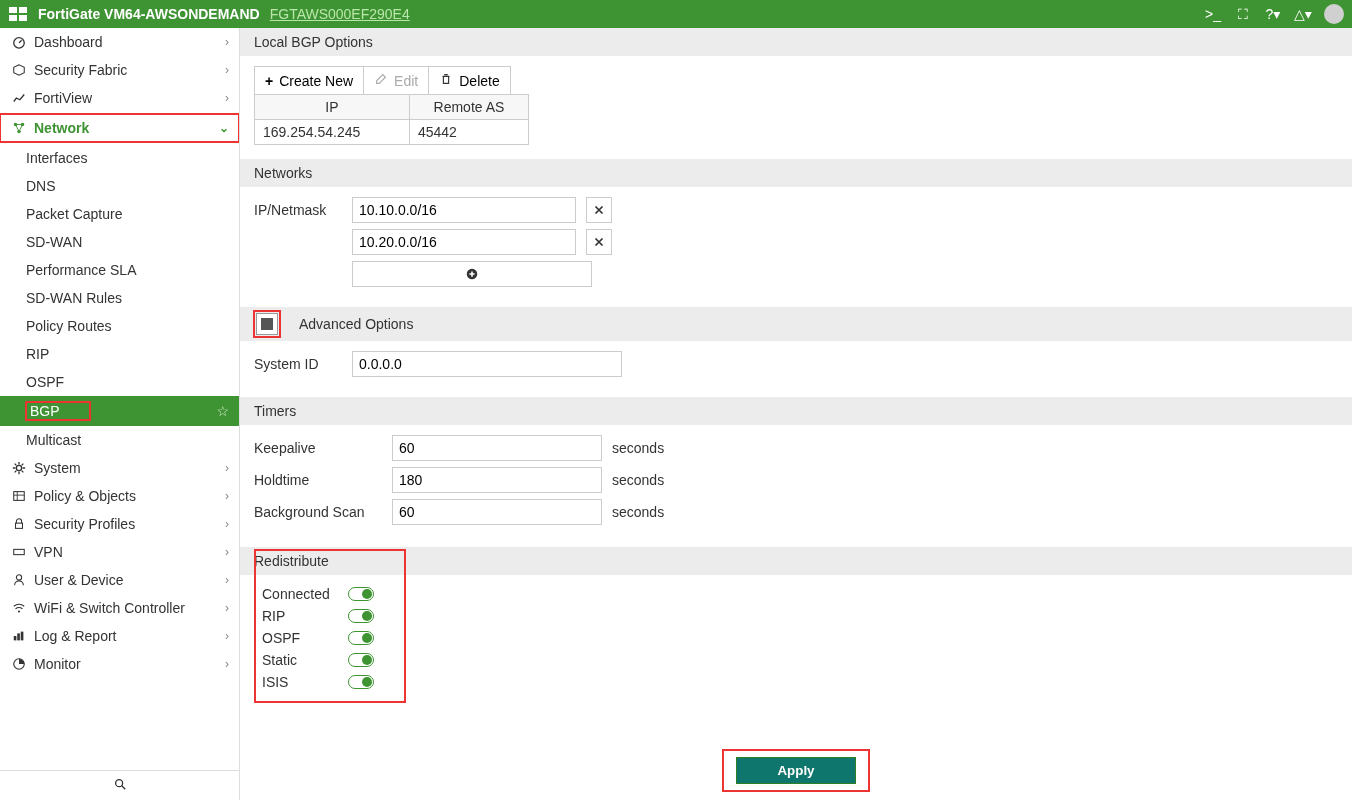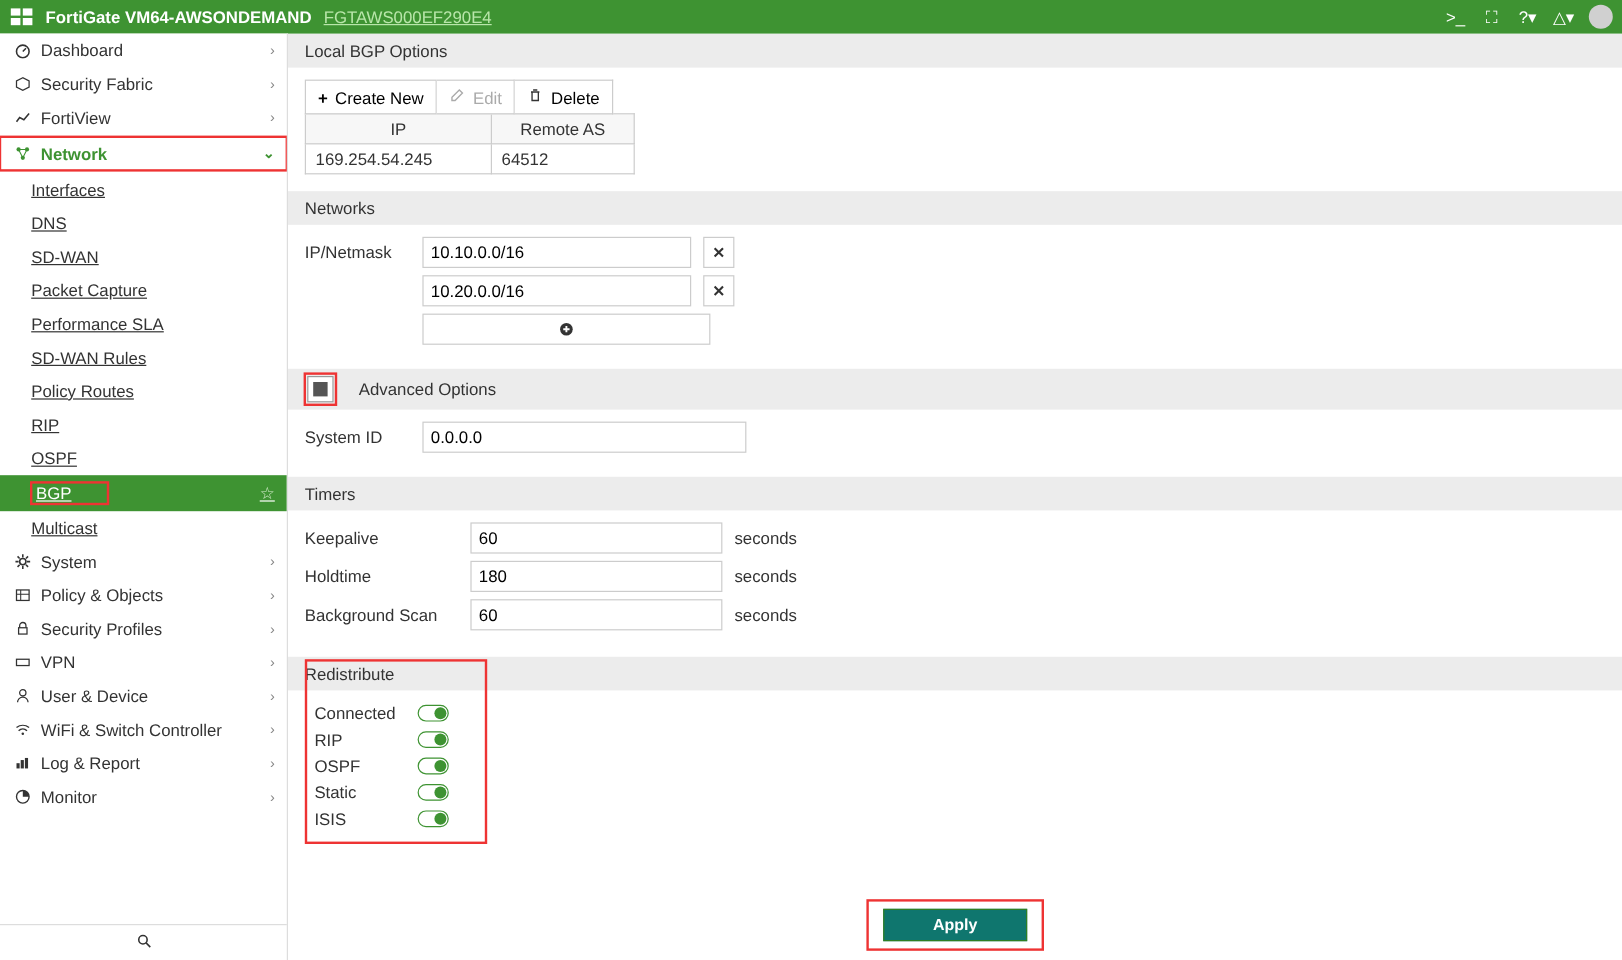--- a/index.html
+++ b/index.html
@@ -13,21 +13,21 @@
   .topbar .ticon { width: 22px; text-align: center; margin-left: 8px; cursor: pointer; }
   .topbar .avatar { width: 20px; height: 20px; background: #d0d0d0; border-radius: 50%; margin-left: 10px; }
   .app { display: flex; height: calc(100% - 28px); }
   .sidebar { width: 240px; border-right: 1px solid #ddd; background: #fff; display: flex; flex-direction: column; }
   .nav { flex: 1; overflow-y: auto; }
   .nav-foot { height: 30px; border-top: 1px solid #ddd; display: flex; align-items: center; justify-content: center; }
   .nav-item { display: flex; align-items: center; padding: 6px 10px; cursor: pointer; }
   .nav-item .nicon { width: 18px; height: 14px; margin-right: 6px; display: inline-flex; align-items: center; justify-content: center; }
   .nav-item .label { flex: 1; }
   .nav-item .chev { color: #888; font-size: 12px; }
-  .nav-sub { padding: 6px 10px 6px 26px; cursor: pointer; text-decoration: underline; }
+  .nav-sub { padding: 6px 10px 6px 26px; cursor: pointer; }
   .nav-sub.active { background: #3e9332; color: #fff; display: flex; align-items: center; gap: 44px; }
   .nav-sub.active .star { margin-left: auto; color: #cfe9c6; }
   .nav-item.network { color: #3e9332; font-weight: 600; }
   .nav-item.network .chev { color: #3e9332; }
   .hl-red { outline: 2px solid #e33; outline-offset: -1px; }
   .content { flex: 1; overflow-y: auto; padding: 0 0 20px 0; }
   .section-hdr { background: #ececec; padding: 6px 14px; font-size: 14px; color: #333; border-bottom: 0; }
   .section-body { padding: 10px 14px 14px 14px; }
   .tbl-wrap { width: 275px; }
   .toolbar { display: flex; }
@@ -114,22 +114,22 @@
               <circle cx="12" cy="4" r="2" fill="#3e9332"></circle>
               <circle cx="8" cy="12" r="2" fill="#3e9332"></circle>
               <path d="M4 4 L12 4 L8 12 Z" fill="none" stroke="#3e9332"></path>
             </svg>
           </span>
           <span class="label">Network</span>
           <span class="chev">⌄</span>
         </div>
       <div class="nav-sub">Interfaces</div>
       <div class="nav-sub">DNS</div>
+      <div class="nav-sub">Packet Capture</div>
       <div class="nav-sub">SD-WAN</div>
-      <div class="nav-sub">Packet Capture</div>
       <div class="nav-sub">Performance SLA</div>
       <div class="nav-sub">SD-WAN Rules</div>
       <div class="nav-sub">Policy Routes</div>
       <div class="nav-sub">RIP</div>
       <div class="nav-sub">OSPF</div>
       <div class="nav-sub active">
           <span class="hl-red" style="padding:1px 30px 1px 4px;">BGP</span>
           <span class="star">☆</span>
         </div>
       <div class="nav-sub">Multicast</div>
@@ -247,21 +247,21 @@
         <table class="bgp">
           <thead>
               <tr>
                 <th>IP</th>
                 <th>Remote AS</th>
               </tr>
             </thead>
           <tbody>
               <tr>
                 <td>169.254.54.245</td>
-                <td>64512</td>
+                <td>45442</td>
               </tr>
             </tbody>
         </table>
       </div>
     </div>
 
     <div class="section-hdr">Networks</div>
     <div class="section-body">
       <div class="row-field">
         <span class="flabel">IP/Netmask</span>

